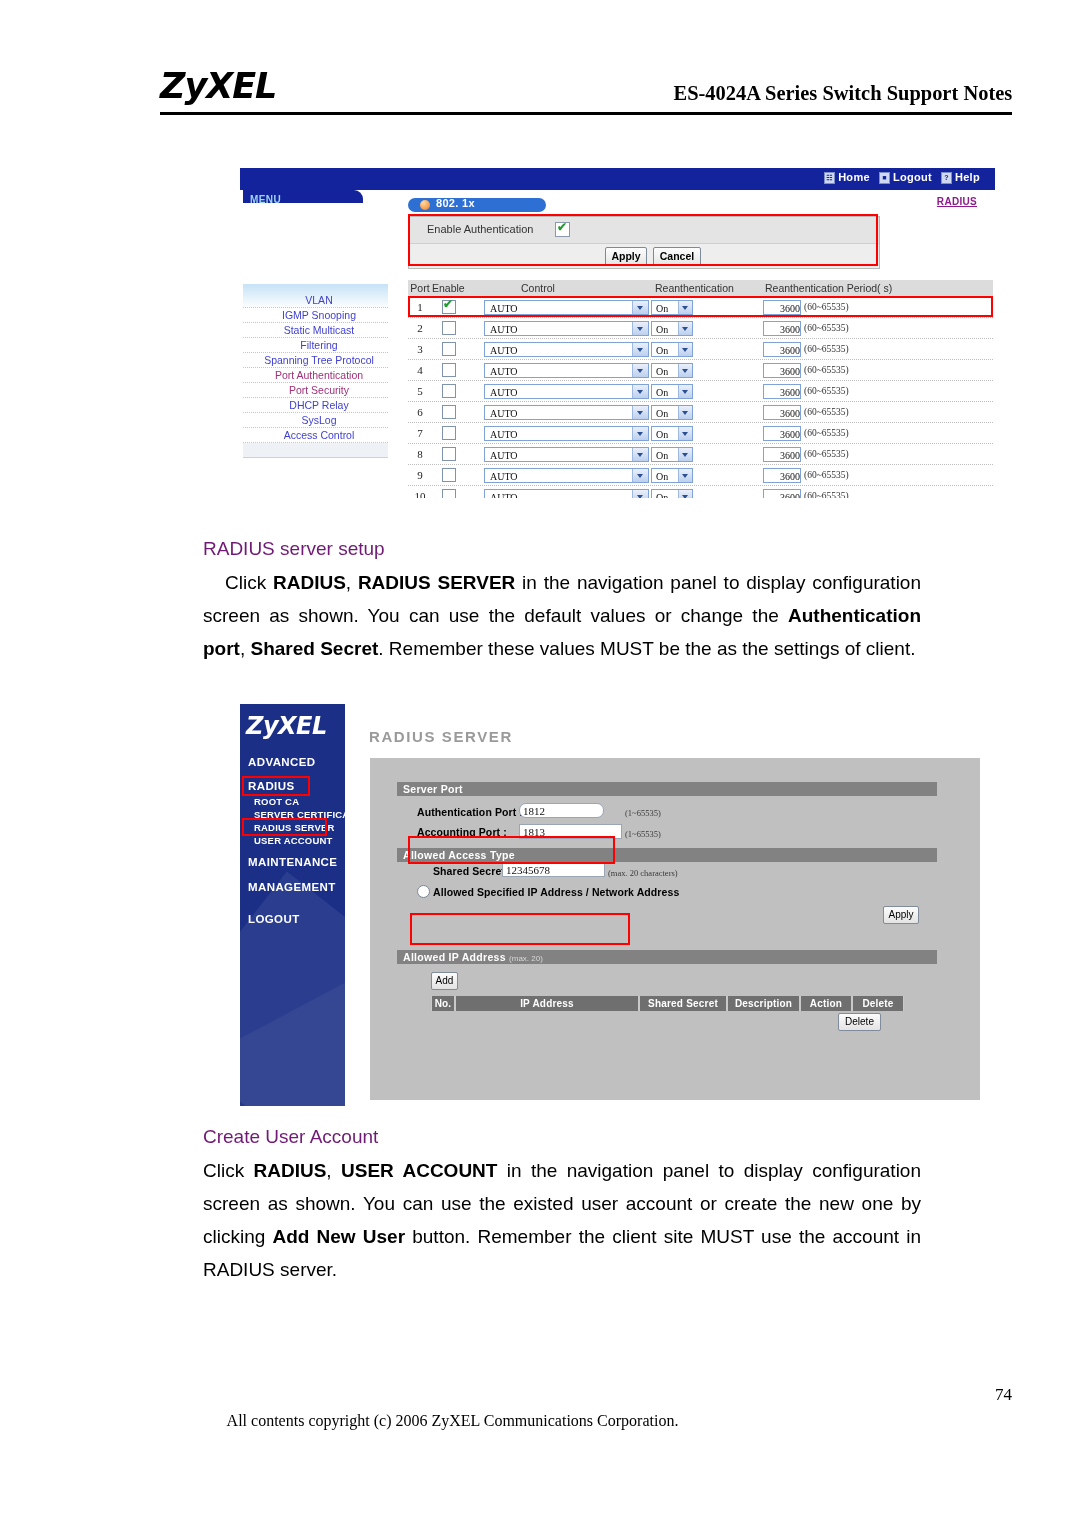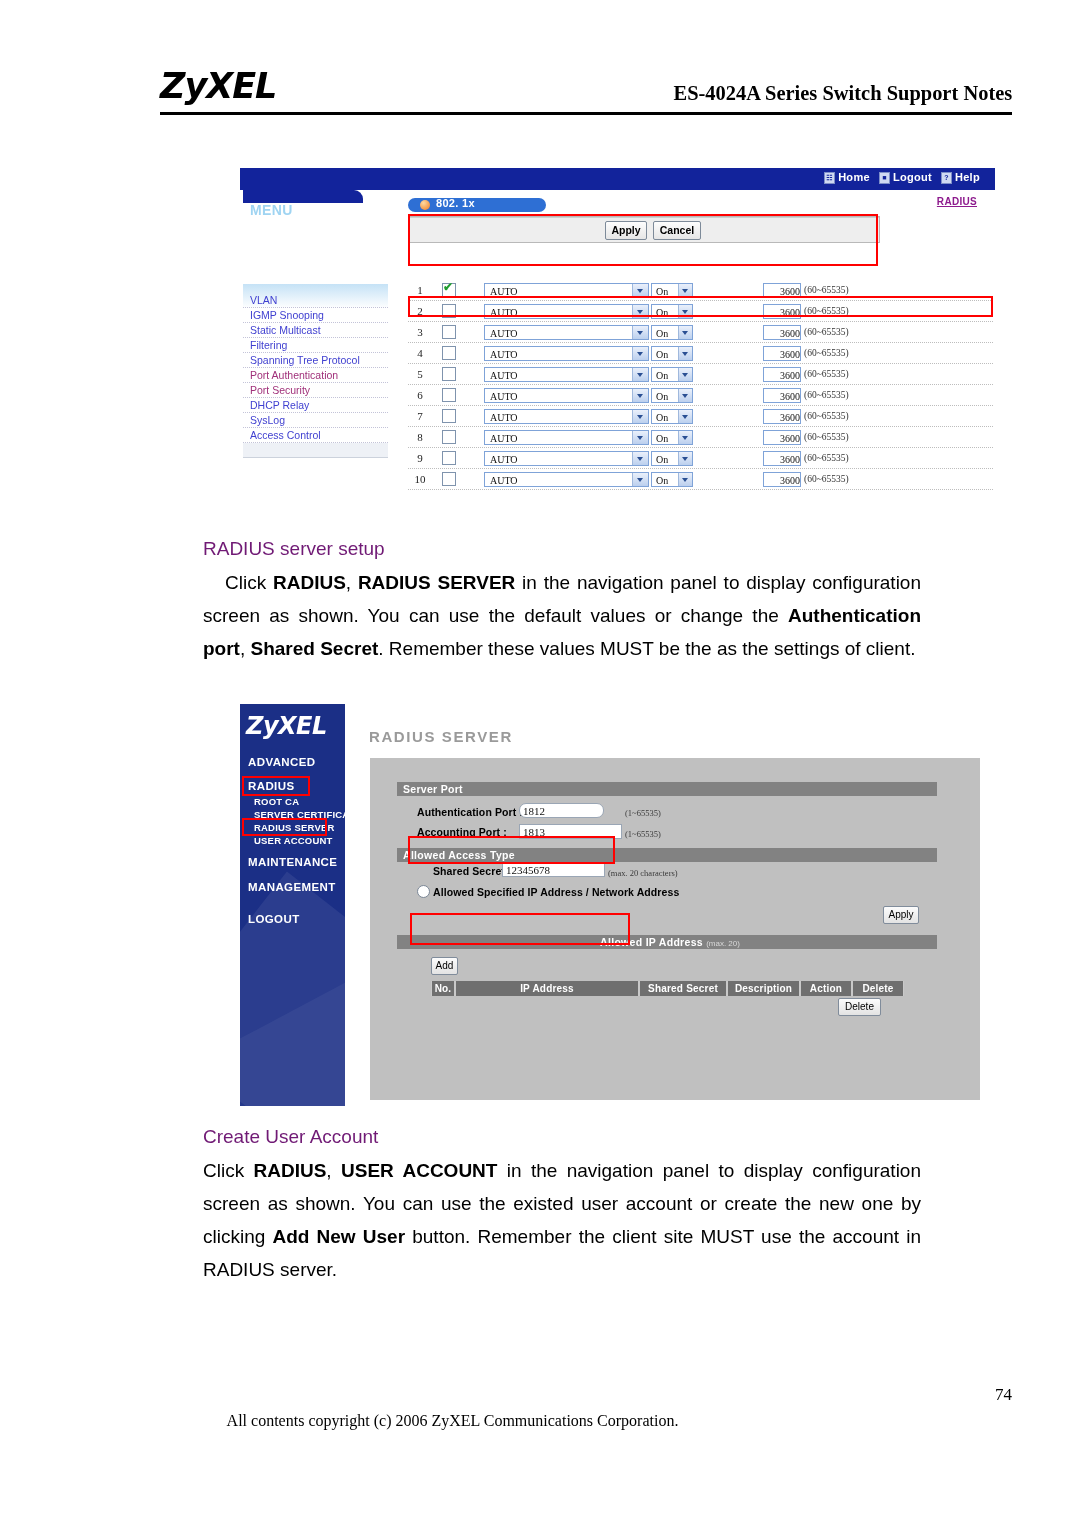--- a/index.html
+++ b/index.html
@@ -27,29 +27,29 @@
   .s1-nav{position:absolute;right:6px;top:3px;font-size:11px;font-weight:bold;color:#fff;
           letter-spacing:.3px;white-space:nowrap;}
   .s1-nav .ic{display:inline-block;width:9px;height:10px;background:#cfd9f2;color:#12239b;
               font-size:7px;line-height:10px;text-align:center;margin-right:3px;
               vertical-align:1px;font-weight:bold;border:1px solid #7e8fc8;}
   .s1-nav span.lnk{margin-right:9px;}
 
   
   .s1-menutab{position:absolute;left:3px;top:22px;width:120px;height:13px;background:#12239b;
               border-radius:0 9px 0 0;}
-  .s1-menutab span{position:absolute;left:7px;top:12px;font-size:14px;font-weight:bold;
+  .s1-menutab span{position:absolute;left:7px;top:4px;font-size:10px;font-weight:bold;
               color:#9fd4f2;letter-spacing:.4px;}
   .s1-mainmenu{position:absolute;left:3px;top:35px;width:145px;}
   .s1-mm{height:15px;background:#2e6fd4;border-bottom:1px dotted #a9c6ef;
          font-size:11px;font-weight:bold;color:#ffffff;padding-left:7px;line-height:15px;
          letter-spacing:.2px;box-sizing:border-box;}
   .s1-mm.sel{background:#2b63c4;}
   .s1-submenu{position:absolute;left:3px;top:116px;width:145px;padding-top:9px;
-              background:linear-gradient(180deg,#c5e2f6 0%,#ffffff 14%);}
+              background:linear-gradient(180deg,#c5e2f6 0%,#ffffff 14%);text-align:center;}
   .s1-sm{height:15px;font-size:10.5px;color:#3f3fd0;padding-left:7px;line-height:15px;
          border-bottom:1px dotted #c3c3d8;box-sizing:border-box;white-space:nowrap;}
   .s1-sm.pink{color:#a0307a;}
   .s1-smfoot{height:14px;background:#eef1f6;border-bottom:1px solid #ccd2dc;}
 
   
   .s1-pane{position:absolute;left:168px;top:30px;width:585px;}
   .s1-pill{position:relative;width:138px;height:14px;background:#2e6fd4;border-radius:8px;
            margin-bottom:4px;}
   .s1-pill .dot{position:absolute;left:12px;top:2px;width:10px;height:10px;border-radius:50%;
@@ -209,28 +209,39 @@
     </div>
 
     <div class="s1-pane">
       <div class="s1-pill">
         <div class="dot"></div>
         <div class="txt">802. 1x</div>
       </div>
       <div class="s1-radlink">RADIUS</div>
 
       <div class="s1-box">
+        <div class="s1-row1">
+          <div class="s1-lab">Enable Authentication</div>
+          <div class="s1-chk on"></div>
+        </div>
         <div class="s1-row2">
           <div class="btn s1-apply">Apply</div>
           <div class="btn s1-cancel">Cancel</div>
         </div>
       </div>
     </div>
 
     <div class="s1-tbl">
+      <div class="s1-th">
+        <div class="c-port">Port</div>
+        <div class="c-en">Enable</div>
+        <div class="c-ctl">Control</div>
+        <div class="c-re">Reanthentication</div>
+        <div class="c-rp">Reanthentication Period( s)</div>
+      </div>
       <div id="s1rows">
           <div class="s1-tr">
             <div class="no">1</div>
             <div class="en">
               <div class="cbx on"></div>
             </div>
             <div class="wrapctl">
               <div class="sel-ctl">AUTO<span class="arw"></span></div>
             </div>
             <div class="wrapre">
@@ -436,21 +447,21 @@
               <div class="s2-hint" style="left:211px;top:6px;">(max. 20 characters)</div>
             </div>
             <div class="s2-fr" style="height:22px;">
               <div class="rad" style="left:20px;top:3px;"></div>
               <div class="s2-flab" style="left:36px;top:4px;">Allowed Specified IP Address / Network Address</div>
             </div>
             <div class="s2-fr" style="height:26px;">
               <div class="s2-btn" style="right:18px;top:2px;width:34px;height:16px;line-height:15px;">Apply</div>
             </div>
 
-            <div class="s2-hbar" style="margin-top:5px;text-align:center;"><span>Allowed IP Address</span> <span class="lite">(max. 20)</span></div>
+            <div class="s2-hbar" style="margin-top:20px;"><span>Allowed IP Address</span> <span class="lite">(max. 20)</span></div>
             <div class="s2-fr" style="height:26px;margin-top:6px;">
               <div class="s2-btn" style="left:34px;top:2px;width:25px;height:16px;line-height:15px;">Add</div>
             </div>
             <div class="s2-tbl" style="position:relative;left:34px;width:473px;">
               <div class="s2-tc" style="width:24px;">No.</div>
               <div class="s2-tc" style="width:184px;">IP Address</div>
               <div class="s2-tc" style="width:88px;">Shared Secret</div>
               <div class="s2-tc" style="width:73px;">Description</div>
               <div class="s2-tc" style="width:52px;">Action</div>
               <div class="s2-tc" style="width:52px;">Delete</div>

